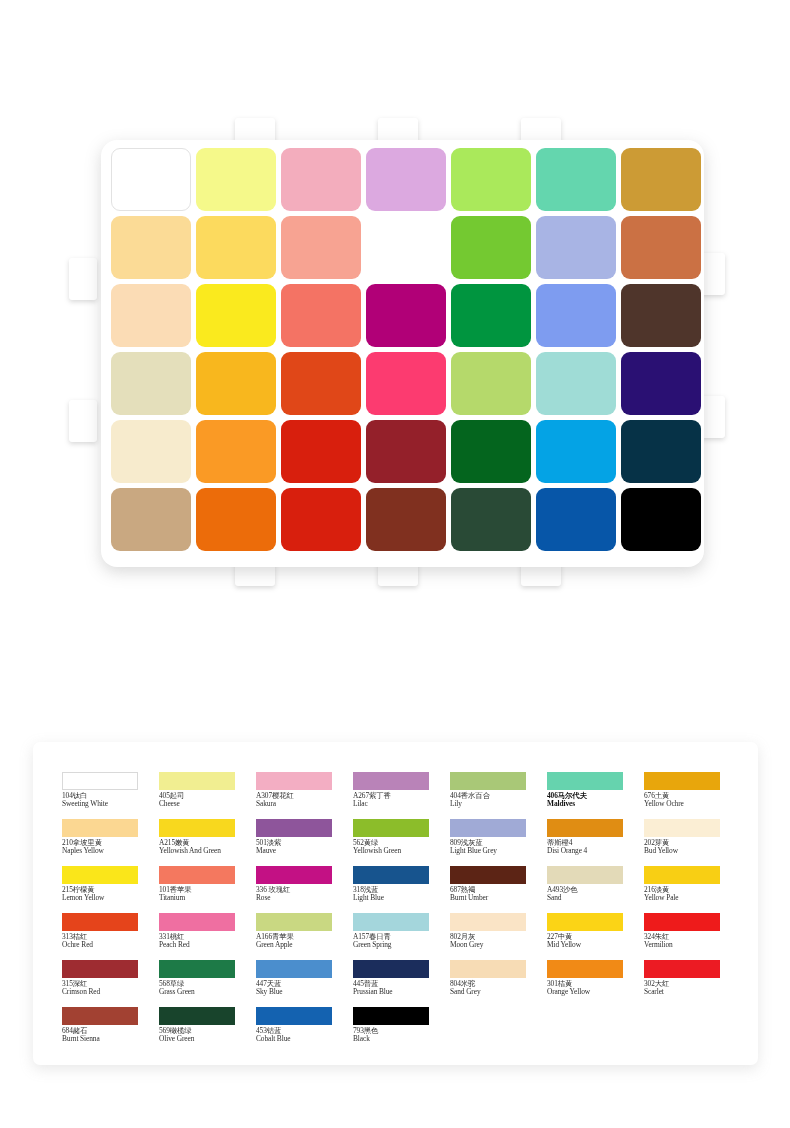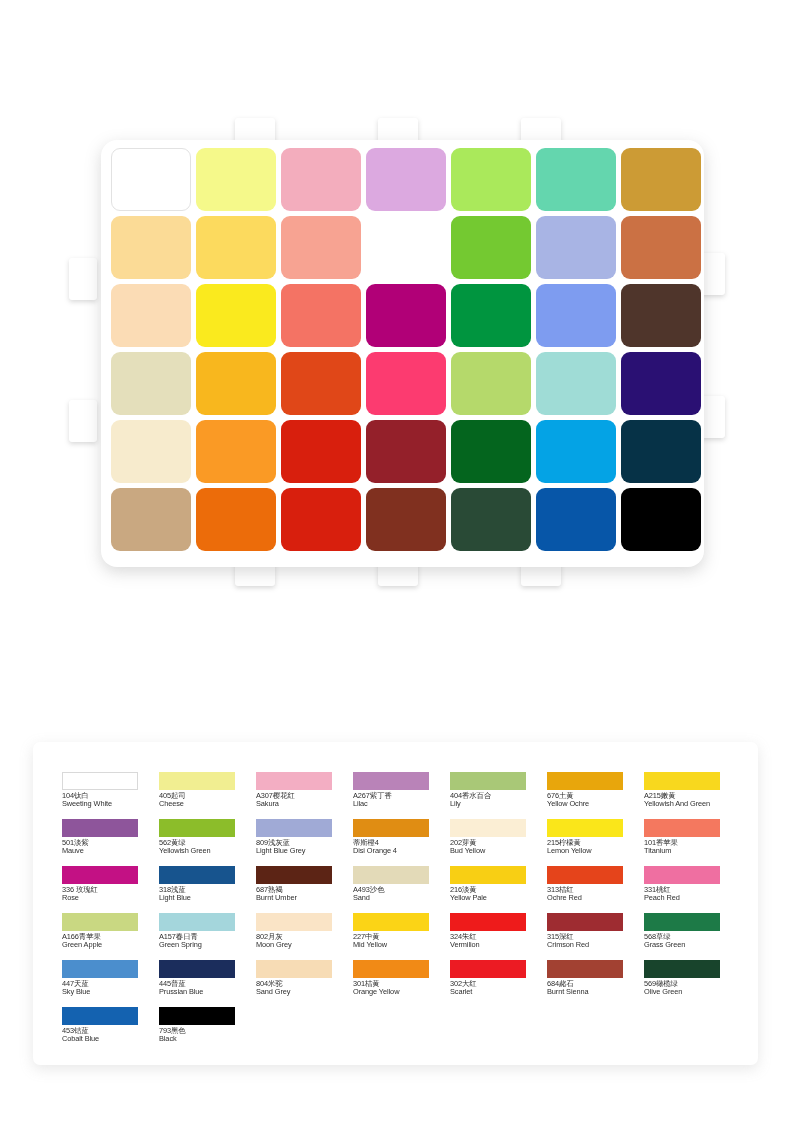--- a/index.html
+++ b/index.html
@@ -97,20 +97,21 @@
     display: grid;
     grid-template-columns: repeat(7, 95px);
     grid-template-rows: repeat(6, 46px);
     column-gap: 2px;
     row-gap: 1px;
   }
   .legend-item {
     width: 95px;
     height: 42px;
     position: relative;
+    font-family: Liberation Serif, serif;
   }
   .legend-chip {
     width: 76px;
     height: 18px;
     box-sizing: border-box;
   }
   .legend-chip.is-empty {
     border: 1px solid #d9d9d9;
   }
   .legend-text {
@@ -229,28 +230,42 @@
           <div class="legend-en">Lilac</div>
         </div>
       </div>
       <div class="legend-item">
         <div class="legend-chip" style="background: rgb(169, 200, 119);"></div>
         <div class="legend-text">
           <div class="legend-cn">404香水百合</div>
           <div class="legend-en">Lily</div>
         </div>
       </div>
+      <div class="legend-item is-highlight">
+        <div class="legend-chip" style="background: rgb(102, 211, 174);"></div>
+        <div class="legend-text">
+          <div class="legend-cn">406马尔代夫</div>
+          <div class="legend-en">Maldives</div>
+        </div>
+      </div>
       <div class="legend-item">
         <div class="legend-chip" style="background: rgb(232, 166, 12);"></div>
         <div class="legend-text">
           <div class="legend-cn">676土黄</div>
           <div class="legend-en">Yellow Ochre</div>
         </div>
       </div>
       <div class="legend-item">
+        <div class="legend-chip" style="background: rgb(251, 215, 146);"></div>
+        <div class="legend-text">
+          <div class="legend-cn">210拿坡里黄</div>
+          <div class="legend-en">Naples Yellow</div>
+        </div>
+      </div>
+      <div class="legend-item">
         <div class="legend-chip" style="background: rgb(248, 216, 30);"></div>
         <div class="legend-text">
           <div class="legend-cn">A215嫩黄</div>
           <div class="legend-en">Yellowish And Green</div>
         </div>
       </div>
       <div class="legend-item">
         <div class="legend-chip" style="background: rgb(142, 85, 155);"></div>
         <div class="legend-text">
           <div class="legend-cn">501淡紫</div>

